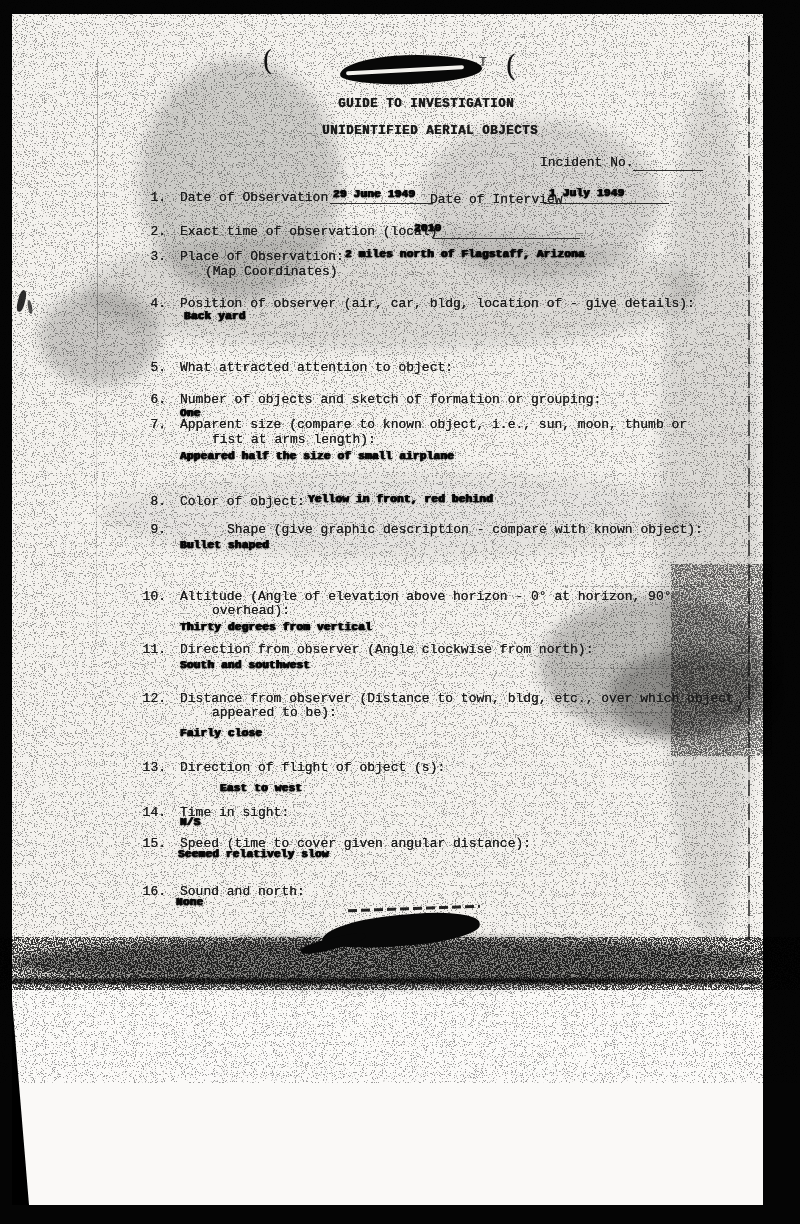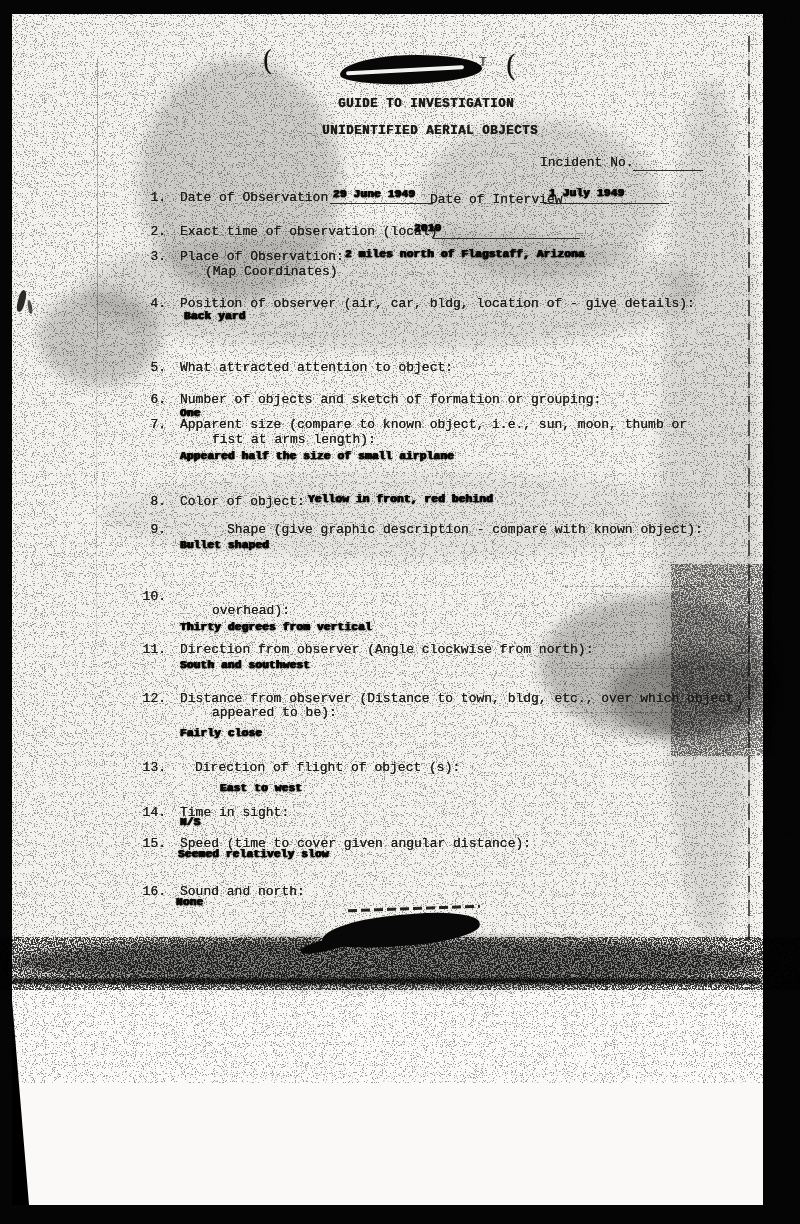--- a/index.html
+++ b/index.html
@@ -114,38 +114,39 @@
 
   <span class="t num" style="left:128px;top:495px;">8.</span>
   <span class="t" style="left:180px;top:495px;">Color of object:</span>
   <span class="t ans" style="left:308px;top:492px;">Yellow in front, red behind</span>
 
   <span class="t num" style="left:128px;top:523px;">9.</span>
   <span class="t" style="left:180px;top:523px;margin-left:47px;">Shape (give graphic description - compare with known object):</span>
   <span class="t ans" style="left:180px;top:538px;">Bullet shaped</span>
 
   <span class="t num" style="left:128px;top:590px;">10.</span>
+  <span class="t" style="left:180px;top:590px;">Altitude (Angle of elevation above horizon - 0° at horizon, 90°</span>
   <span class="t" style="left:212px;top:604px;">overhead):</span>
   <span class="t ans" style="left:180px;top:620px;">Thirty degrees from vertical</span>
   <div class="ul faint" style="left:565px;top:586px;width:175px;"></div>
 
   <span class="t num" style="left:128px;top:643px;">11.</span>
   <span class="t" style="left:180px;top:643px;">Direction from observer (Angle clockwise from north):</span>
   <span class="t ans" style="left:180px;top:658px;">South and southwest</span>
   <div class="ul faint" style="left:560px;top:668px;width:185px;"></div>
 
   <span class="t num" style="left:128px;top:692px;">12.</span>
   <span class="t" style="left:180px;top:692px;">Distance from observer (Distance to town, bldg, etc., over which object</span>
   <span class="t" style="left:212px;top:706px;">appeared to be):</span>
   <span class="t ans" style="left:180px;top:726px;">Fairly close</span>
   <div class="ul faint" style="left:555px;top:712px;width:193px;"></div>
   <span class="slash" style="left:735px;top:700px;">/</span>
 
   <span class="t num" style="left:128px;top:761px;">13.</span>
-  <span class="t" style="left:180px;top:761px;margin-left:15px;">Direction of flight of object (s):</span>
+  <span class="t" style="left:180px;top:761px;">Direction of flight of object (s):</span>
   <span class="t ans" style="left:180px;top:781px;padding-left:40px;">East to west</span>
 
   <span class="t num" style="left:128px;top:806px;">14.</span>
   <span class="t" style="left:180px;top:806px;">Time in sight:</span>
   <span class="t ans" style="left:180px;top:815px;">N/S</span>
 
   <span class="t num" style="left:128px;top:837px;">15.</span>
   <span class="t" style="left:180px;top:837px;">Speed (time to cover given angular distance):</span>
   <span class="t ans" style="left:178px;top:847px;">Seemed relatively slow</span>
 

